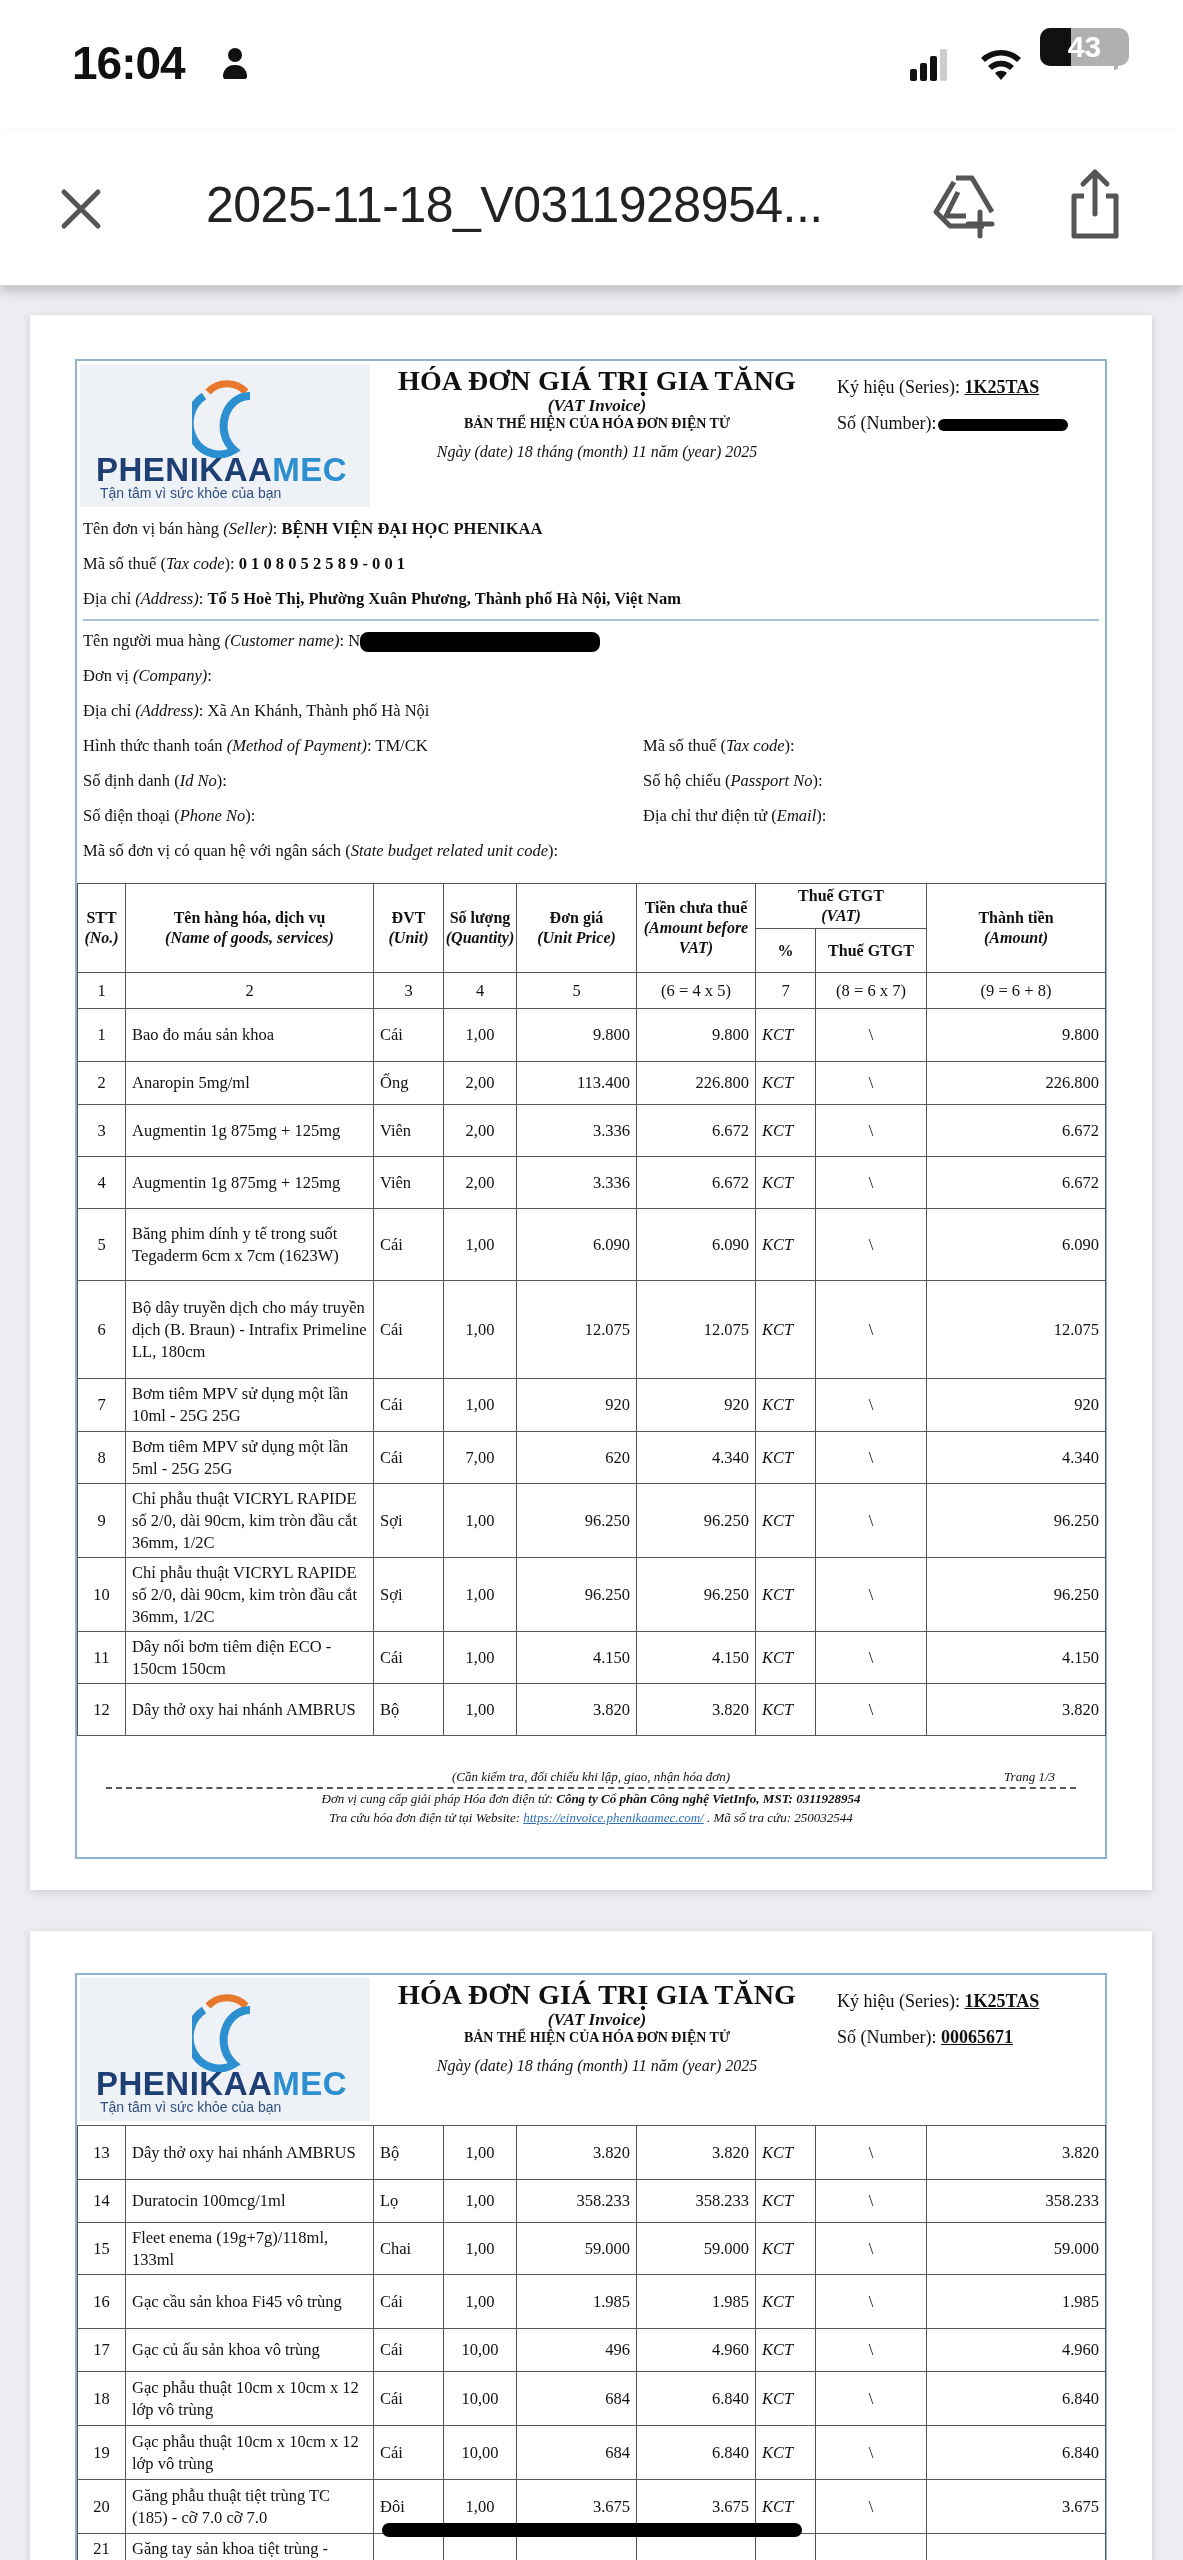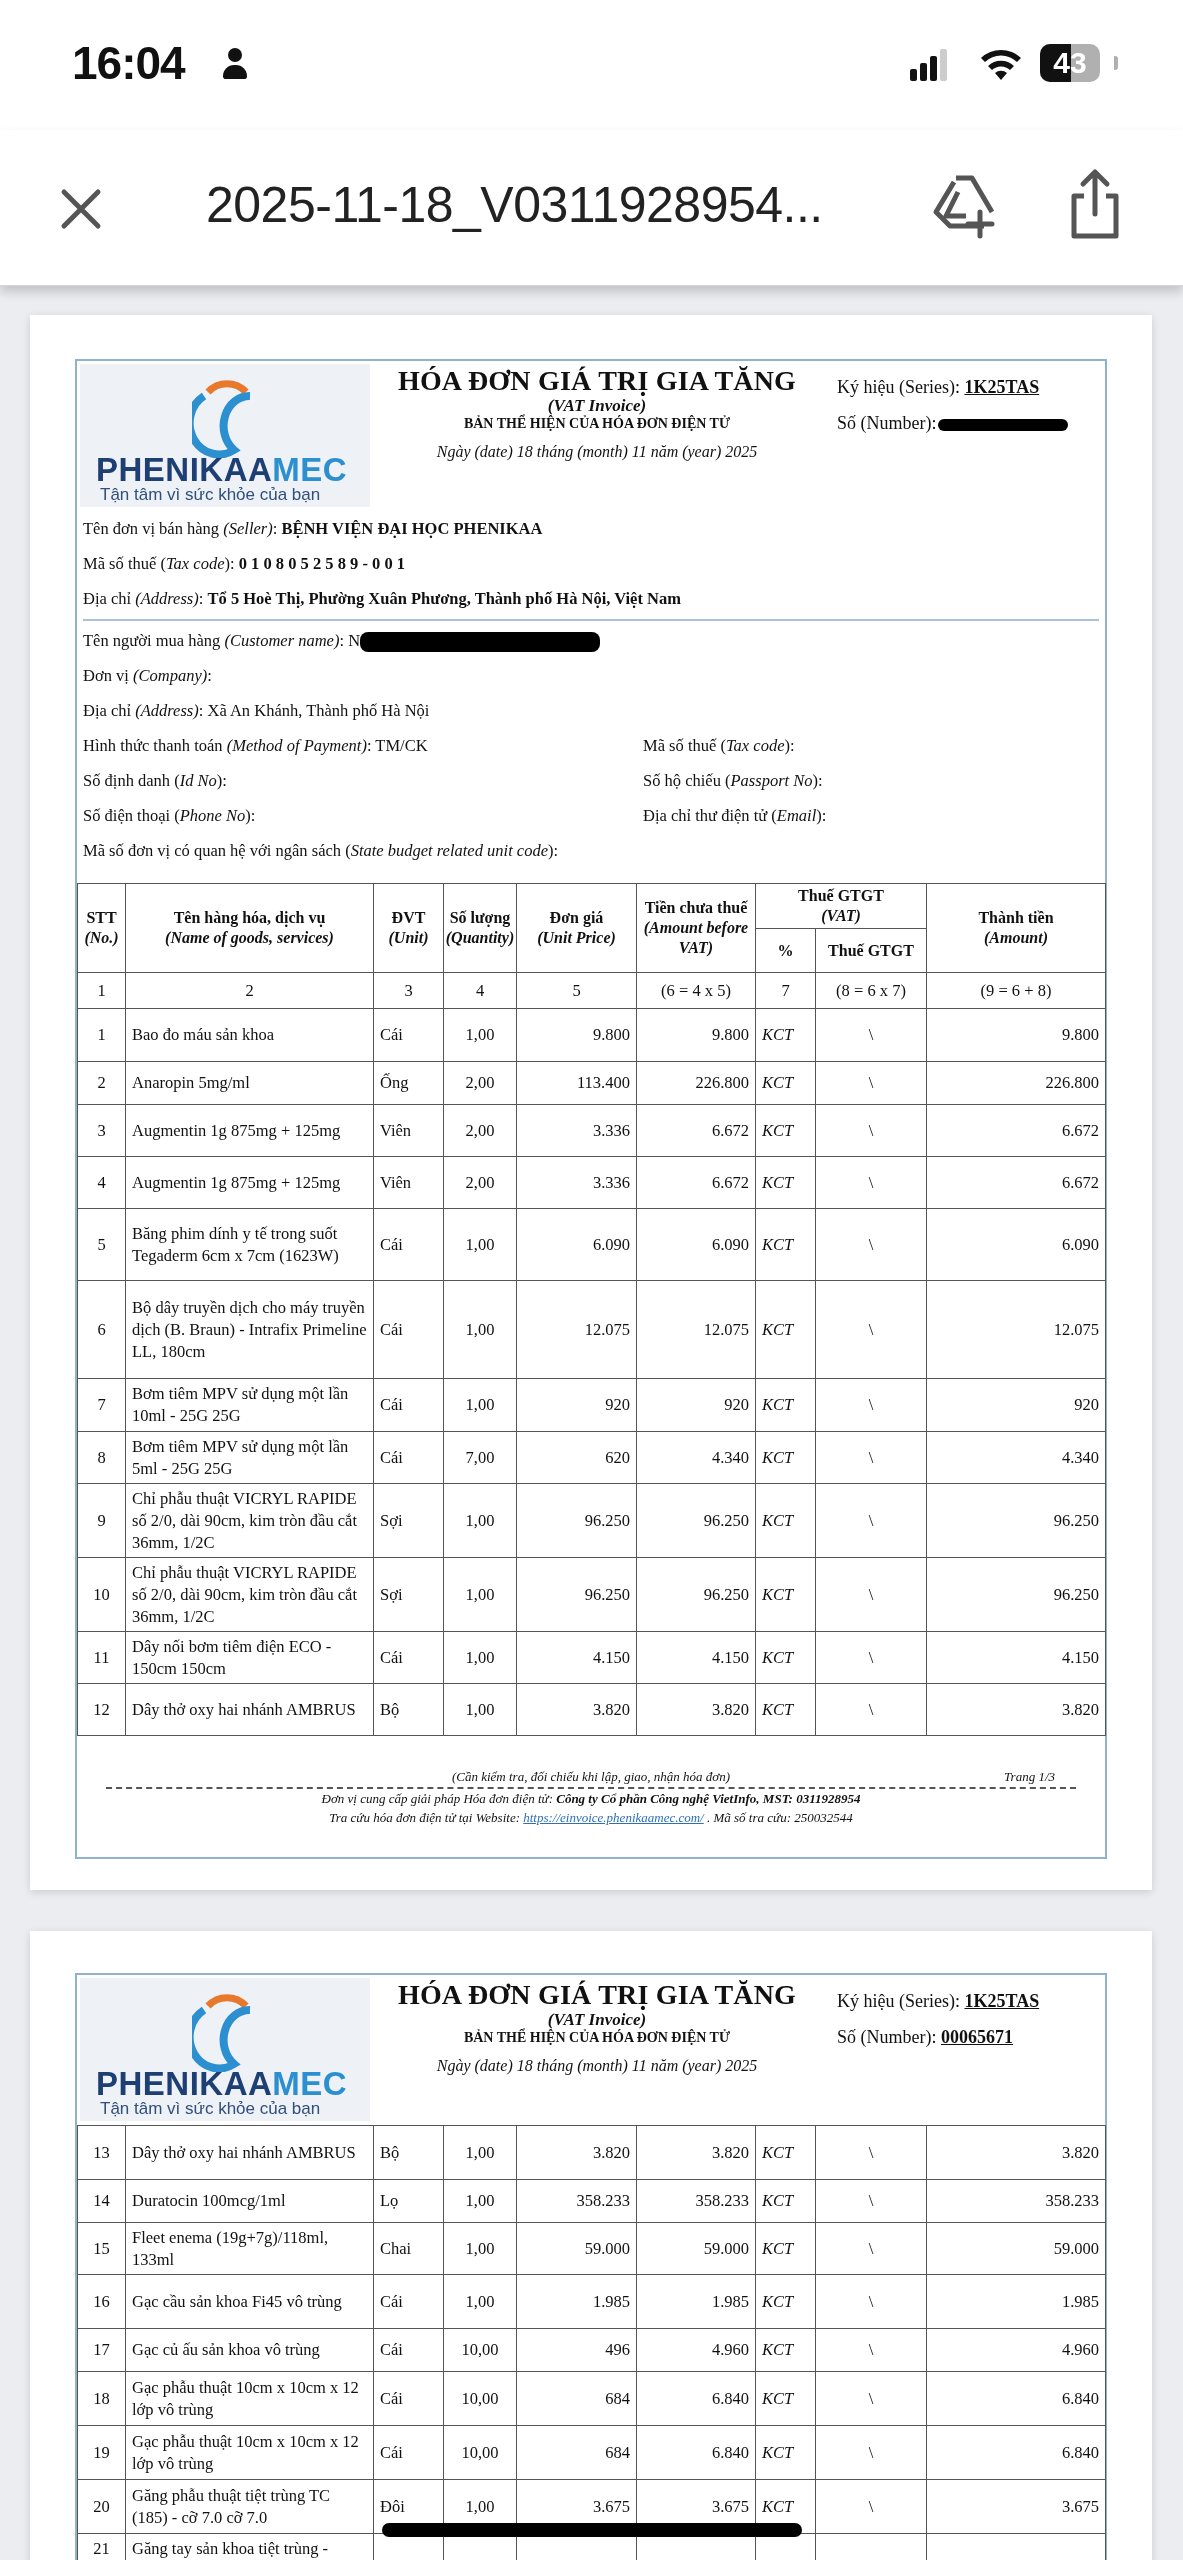--- a/index.html
+++ b/index.html
@@ -8,21 +8,21 @@
 
   
   .statusbar { position: absolute; left: 0; top: 0; width: 1183px; height: 130px; background: #fff; }
   .sb-time { position: absolute; left: 72px; top: 36px; font-family: "Liberation Sans", sans-serif; font-weight: bold; font-size: 46px; letter-spacing: -1px; }
   .sb-person { position: absolute; left: 222px; top: 48px; width: 26px; height: 32px; }
   .sb-person::before { content: ""; position: absolute; left: 6px; top: 0; width: 14px; height: 14px; border-radius: 50%; background: #111; }
   .sb-person::after { content: ""; position: absolute; left: 1px; top: 17px; width: 24px; height: 14px; border-radius: 12px 12px 3px 3px; background: #111; }
   .sb-signal { position: absolute; left: 910px; top: 49px; width: 48px; height: 32px; }
   .sb-signal span { position: absolute; bottom: 0; width: 7px; border-radius: 2px; background: #111; }
   .sb-wifi { position: absolute; left: 978px; top: 44px; width: 46px; height: 38px; }
-  .sb-battery { position: absolute; left: 1040px; top: 44px; width: 60px; height: 38px; border-radius: 10px; background: #b0b0b0; overflow: hidden; font-family: "Liberation Sans", sans-serif; font-weight: bold; font-size: 30px; color: #fff; text-align: center; line-height: 38px; }
+  .sb-battery { position: absolute; left: 1040px; top: 28px; width: 89px; height: 38px; border-radius: 10px; background: #b0b0b0; overflow: hidden; font-family: "Liberation Sans", sans-serif; font-weight: bold; font-size: 30px; color: #fff; text-align: center; line-height: 38px; }
   .sb-battery .fill { position: absolute; left: 0; top: 0; bottom: 0; width: 31px; background: #111; }
   .sb-battery .txt { position: relative; }
   .sb-battery-tip { position: absolute; left: 1114px; top: 56px; width: 4px; height: 14px; border-radius: 0 3px 3px 0; background: #b0b0b0; }
 
   
   .toolbar { position: absolute; left: 0; top: 130px; width: 1183px; height: 156px; background: #fff; border-bottom: 1px solid #d5d5d8; box-shadow: 0 6px 10px rgba(0,0,0,0.18); z-index: 2; }
   .close-btn { position: absolute; left: 52px; top: 50px; width: 58px; height: 58px; }
   .doc-title { position: absolute; left: 206px; top: 46px; font-family: "Liberation Sans", sans-serif; font-size: 50px; color: #222; letter-spacing: -0.5px; white-space: nowrap; }
   .drive-btn { position: absolute; left: 930px; top: 42px; width: 68px; height: 68px; }
   .share-btn { position: absolute; left: 1070px; top: 38px; width: 50px; height: 72px; }
@@ -34,21 +34,21 @@
   .page2 { top: 1645px; height: 700px; }
   .frame { position: absolute; left: 45px; width: 1032px; border: 2px solid #8fb2cf; }
   .page1 .frame { top: 44px; height: 1500px; }
   .page2 .frame { top: 42px; height: 700px; border-bottom: none; }
 
   .hdr { position: relative; height: 150px; }
   .logo { position: absolute; left: 3px; top: 3px; width: 290px; height: 143px; background: #eef1f5; }
   .logo-ring { position: absolute; left: 112px; top: 6px; width: 70px; height: 88px; }
   .logo-name { position: absolute; left: 16px; top: 87px; font-family: "Liberation Sans", sans-serif; font-weight: bold; font-size: 33px; color: #1d3f74; letter-spacing: 0.5px; white-space: nowrap; }
   .logo-name .mec { color: #2c8fd0; }
-  .logo-tag { position: absolute; left: 20px; top: 121px; font-family: "Liberation Sans", sans-serif; font-size: 17px; color: #2f4f7d; white-space: nowrap; }
+  .logo-tag { position: absolute; left: 20px; top: 121px; font-family: "Liberation Sans", sans-serif; font-size: 14px; color: #2f4f7d; white-space: nowrap; }
   .title-block { position: absolute; left: 300px; top: 4px; width: 440px; text-align: center; }
   .title-main { font-weight: bold; font-size: 28px; letter-spacing: 0.2px; }
   .title-sub { font-style: italic; font-weight: bold; font-size: 17px; line-height: 18px; }
   .title-sub2 { font-weight: bold; font-size: 14px; line-height: 17px; }
   .title-date { font-style: italic; font-size: 16px; margin-top: 11px; }
   .meta-block { position: absolute; left: 760px; top: 8px; font-size: 18px; line-height: 36px; white-space: nowrap; }
   .meta-block b { font-weight: bold; text-decoration: underline; }
   .redact { display: inline-block; vertical-align: middle; background: #000; border-radius: 8px; }
 
   .info { padding: 0 6px; font-size: 16.5px; }

